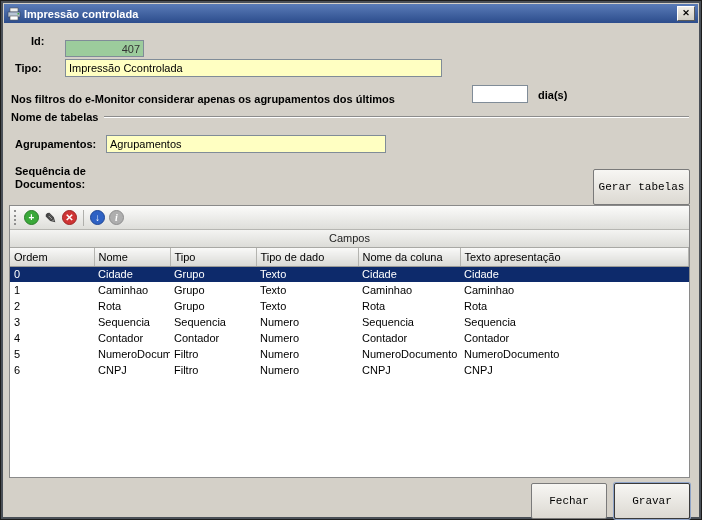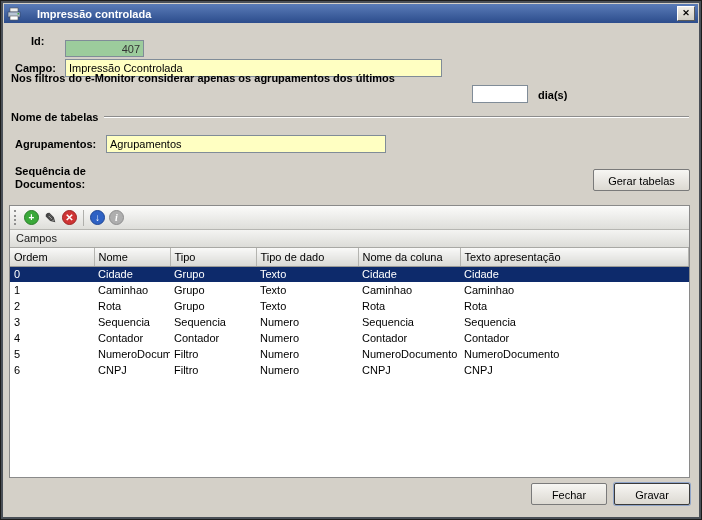--- a/index.html
+++ b/index.html
@@ -12,21 +12,21 @@
     border:1px solid #1c1c1c;
     box-shadow: inset 0 0 0 2px #4a5058;
   }
 
   
   .titlebar {
     position:absolute; left:3px; top:3px; right:3px; height:19px;
     background:linear-gradient(180deg, var(--titlebar-top,#5a7cb8), var(--titlebar-bottom,#2c4c8c));
     display:flex; align-items:center; padding:0 3px; color:#fff;
   }
-  .titlebar .title { font-weight:bold; font-size:11px; margin-left:16px; white-space:nowrap; }
+  .titlebar .title { font-weight:bold; font-size:11px; margin-left:3px; white-space:nowrap; }
   .win-icon { width:14px; height:14px; display:inline-block; flex:0 0 auto; }
   .close-btn {
     margin-left:auto; width:18px; height:15px;
     background:linear-gradient(180deg,#f2efe8,#cfccc4);
     border:1px solid; border-color:#ffffff #5a5a5a #5a5a5a #ffffff;
     color:#000; font-size:9px; font-weight:bold; line-height:13px; text-align:center;
     cursor:default;
   }
 
   
@@ -43,34 +43,34 @@
   .field.white  { background:#ffffff; }
 
   .id-field    { left:61px;  top:9px;   width:79px;  height:17px; }
   .nome-field  { left:61px;  top:36px;  width:377px; height:18px; }
   .dias-field  { left:468px; top:62px;  width:56px;  height:18px; }
   .agr-field   { left:102px; top:112px; width:280px; height:18px; }
   .seq-field   { left:102px; top:148px; width:280px; height:18px; }
 
   .id-lbl   { left:11px; top:12px;padding-left:16px; }
   .nome-lbl { left:11px; top:39px; }
-  .filtros-lbl { left:7px; top:49px; }
+  .filtros-lbl { left:7px; top:70px; }
   .dias-lbl { left:534px; top:66px; }
   .agr-lbl  { left:11px; top:115px; }
   .seq-lbl  { left:11px; top:142px; line-height:13px; }
 
   .group-hdr { position:absolute; left:7px; top:88px; width:678px; display:flex; align-items:center; }
   .group-hdr .gtitle { font-weight:bold; margin-right:6px; white-space:nowrap; }
   .etched { flex:1; height:2px; border-top:1px solid #8c8c8c; border-bottom:1px solid #ffffff; }
 
   .btn {
-    position:absolute; height:22px;
+    position:absolute; height:36px;
     background:linear-gradient(180deg,#f7f6f3,#dcd9d2);
     border:1px solid #7a7a7a; border-radius:2px;
-    font-family:Liberation Sans, sans-serif; font-size:11px; color:#000;
+    font-family:Liberation Mono, monospace; font-size:11px; color:#000;
     text-align:center; line-height:22px; cursor:default;
   }
   .gerar-btn  { left:589px; top:146px; width:97px; }
   .fechar-btn { left:527px; top:460px; width:76px; }
   .gravar-btn { left:610px; top:460px; width:76px; border:1px solid #3a3a3a; box-shadow:0 0 0 1px #8fa4c8; }
 
   
   .grid-wrap {
     position:absolute; left:5px; top:182px; width:681px; height:273px;
     border:1px solid #8a8a8a; background:#ffffff; overflow:hidden;
@@ -89,21 +89,21 @@
   }
   .tb-icon.add    { background:#3aa93a; border:1px solid #2a7d2a; }
   .tb-icon.edit   { background:transparent; color:#444; border-radius:0; font-size:14px; }
   .tb-icon.delete { background:#cf3434; border:1px solid #9c2424; }
   .tb-icon.move   { background:#2f62c4; border:1px solid #1f4694; }
   .tb-icon.info   { background:#aeaeae; border:1px solid #8e8e8e; font-style:italic; font-family:"Liberation Serif",serif; }
   .tb-sep { width:1px; height:16px; background:#b0b0ac; margin:0 2px; }
 
   .band {
     height:18px; background:linear-gradient(180deg,#f4f4f2,#dcdcd8);
-    border-bottom:1px solid #a8a8a4; padding:2px 6px; color:#222;
+    border-bottom:1px solid #a8a8a4; padding:2px 6px; color:#222;text-align:center;
   }
 
   table.grid { width:100%; border-collapse:collapse; table-layout:fixed; }
   table.grid col.c0 { width:84px; }
   table.grid col.c1 { width:76px; }
   table.grid col.c2 { width:86px; }
   table.grid col.c3 { width:102px; }
   table.grid col.c4 { width:102px; }
   table.grid th {
     height:18px; font-weight:normal; text-align:left; padding:1px 4px;
@@ -133,21 +133,21 @@
     </span>
     <span class="title">Impressão controlada</span>
     <span class="close-btn">✕</span>
   </div>
 
   <div class="client">
 
     <span class="lbl id-lbl">Id:</span>
     <input class="field green id-field" readonly="" value="407" style="">
 
-    <span class="lbl nome-lbl">Campo:</span>
+    <span class="lbl nome-lbl">Tipo:</span>
     <input class="field yellow nome-field" value="Impressão Ccontrolada" style="">
 
     <span class="lbl filtros-lbl">Nos filtros do e-Monitor considerar apenas os agrupamentos dos últimos</span>
     <input class="field white dias-field" value="" style="">
     <span class="lbl dias-lbl">dia(s)</span>
 
     <div class="group-hdr">
       <span class="gtitle">Nome de tabelas</span>
       <span class="etched"></span>
     </div>

